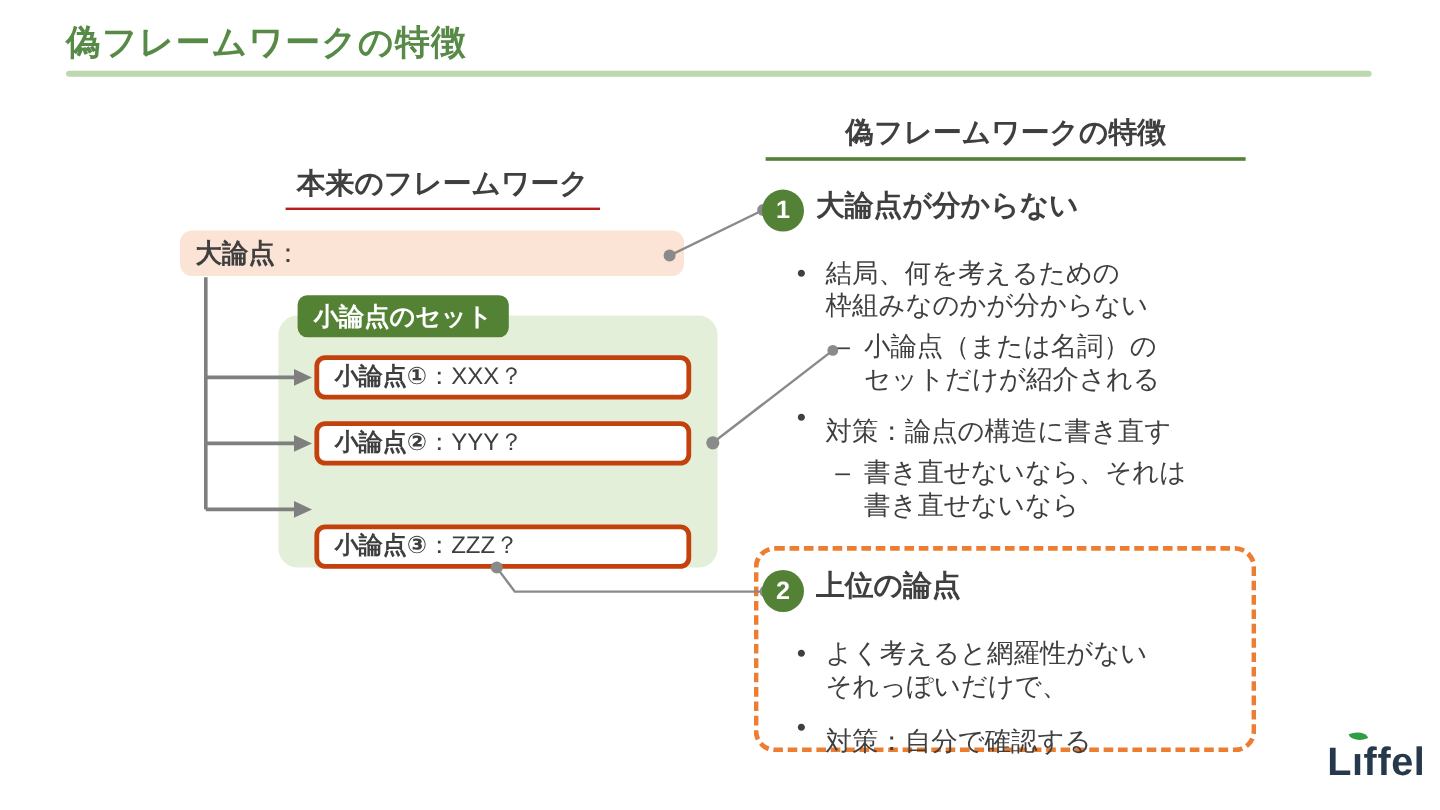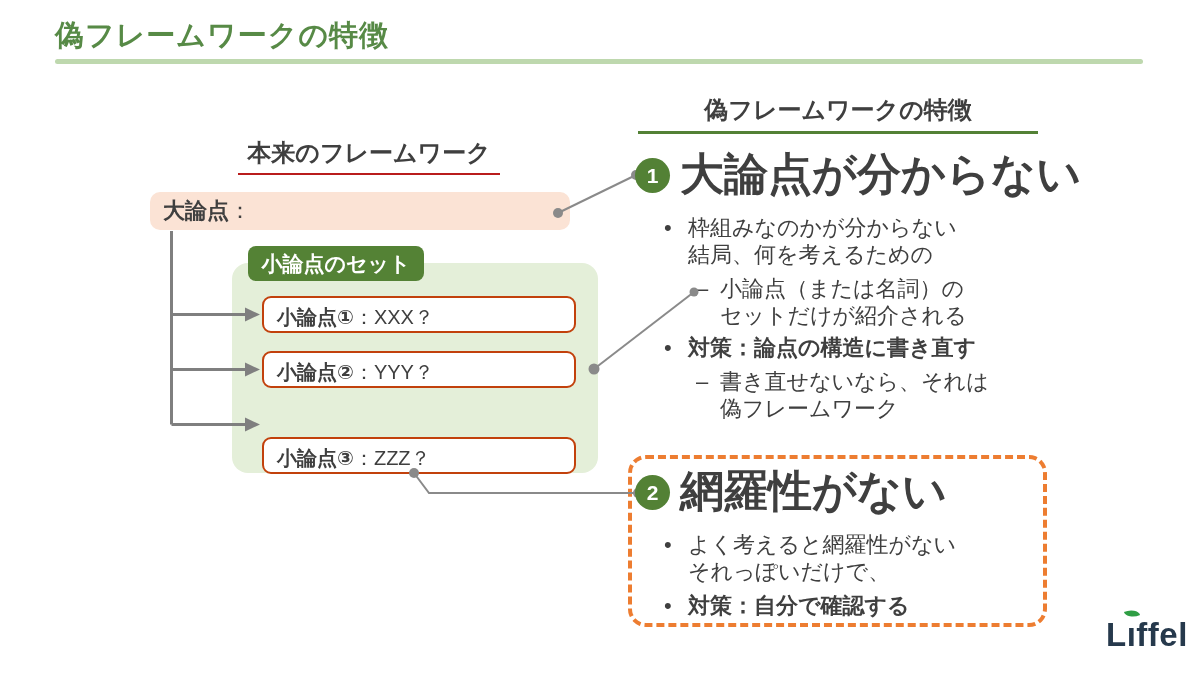--- a/index.html
+++ b/index.html
@@ -29,41 +29,41 @@
   }
   .main-issue .lbl{font-weight:bold;}
   .set-container{
     left:232px;top:263px;width:366px;height:210px;background:#e4efd9;border-radius:16px;
   }
   .set-badge{
     left:248px;top:246px;width:176px;height:35px;background:#548235;border-radius:8px;
     color:#ffffff;font-weight:bold;font-size:21px;display:flex;align-items:center;justify-content:center;
   }
   .sub-box{
-    left:262px;width:314px;height:37px;background:#ffffff;border:2px solid #c2410c;border-radius:9px;
-    display:flex;align-items:flex-end;padding-left:13px;box-sizing:border-box;font-size:20px;white-space:nowrap;
+    left:262px;width:314px;height:37px;background:#ffffff;border:4px solid #c2410c;border-radius:9px;
+    display:flex;align-items:flex-start;padding-left:13px;box-sizing:border-box;font-size:20px;white-space:nowrap;
   }
   .sub-box .lbl{font-weight:bold;}
 
   
   .rheading{
     left:638px;top:94px;width:400px;text-align:center;font-size:24px;font-weight:bold;
     padding-bottom:5px;border-bottom:3px solid #538135;
   }
   .num-circle{
     width:35px;height:35px;border-radius:50%;background:#538135;color:#ffffff;
     font-size:21px;font-weight:bold;display:flex;align-items:center;justify-content:center;z-index:6;
   }
   .sec-heading{
-    font-size:44px;font-weight:bold;color:#3f3f3f;line-height:44px;white-space:nowrap;z-index:6;
+    font-size:24px;font-weight:bold;color:#3f3f3f;line-height:44px;white-space:nowrap;z-index:6;font-family:Liberation Mono, monospace;
   }
   .bullets{width:400px;font-size:22px;line-height:27px;}
   .brow{display:flex;margin-bottom:7px;}
   .brow.lv2{margin-left:32px;margin-bottom:5px;}
-  .brow.bold .btext{font-weight:bold;}
+  .brow.bold .btext{font-weight:normal;margin-top:12px;}
   .marker{flex:none;width:24px;}
   .bline{display:block;white-space:nowrap;}
 
   .obox{
     left:628px;top:455px;width:419px;height:172px;border:4px dashed #ed7d31;border-radius:18px;
     box-sizing:border-box;background:transparent;
   }
 
   
   .overlay{left:0;top:0;z-index:5;pointer-events:none;}
@@ -143,48 +143,48 @@
     </g>
   </svg>
 
   <div class="abs num-circle" style="left:635px;top:158px;">1</div>
   <div class="abs sec-heading" style="left:680px;top:152px;">大論点が分からない</div>
 
   <div class="abs bullets" style="left:664px;top:214px;">
     <div class="brow">
       <span class="marker">•</span>
       <span class="btext">
+        <span class="bline">結局、何を考えるための</span>
         <span class="bline">枠組みなのかが分からない</span>
-        <span class="bline">結局、何を考えるための</span>
       </span>
     </div>
     <div class="brow lv2">
       <span class="marker">–</span>
       <span class="btext">
         <span class="bline">小論点（または名詞）の</span>
         <span class="bline">セットだけが紹介される</span>
       </span>
     </div>
     <div class="brow bold">
       <span class="marker">•</span>
       <span class="btext">
         <span class="bline">対策：論点の構造に書き直す</span>
       </span>
     </div>
     <div class="brow lv2">
       <span class="marker">–</span>
       <span class="btext">
         <span class="bline">書き直せないなら、それは</span>
-        <span class="bline">偽フレームワーク</span>
+        <span class="bline">書き直せないなら</span>
       </span>
     </div>
   </div>
 
   <div class="abs num-circle" style="left:635px;top:475px;">2</div>
-  <div class="abs sec-heading" style="left:680px;top:469px;">網羅性がない</div>
+  <div class="abs sec-heading" style="left:680px;top:469px;">上位の論点</div>
 
   <div class="abs bullets" style="left:664px;top:531px;width:360px;">
     <div class="brow">
       <span class="marker">•</span>
       <span class="btext">
         <span class="bline">よく考えると網羅性がない</span>
         <span class="bline">それっぽいだけで、</span>
       </span>
     </div>
     <div class="brow bold">

